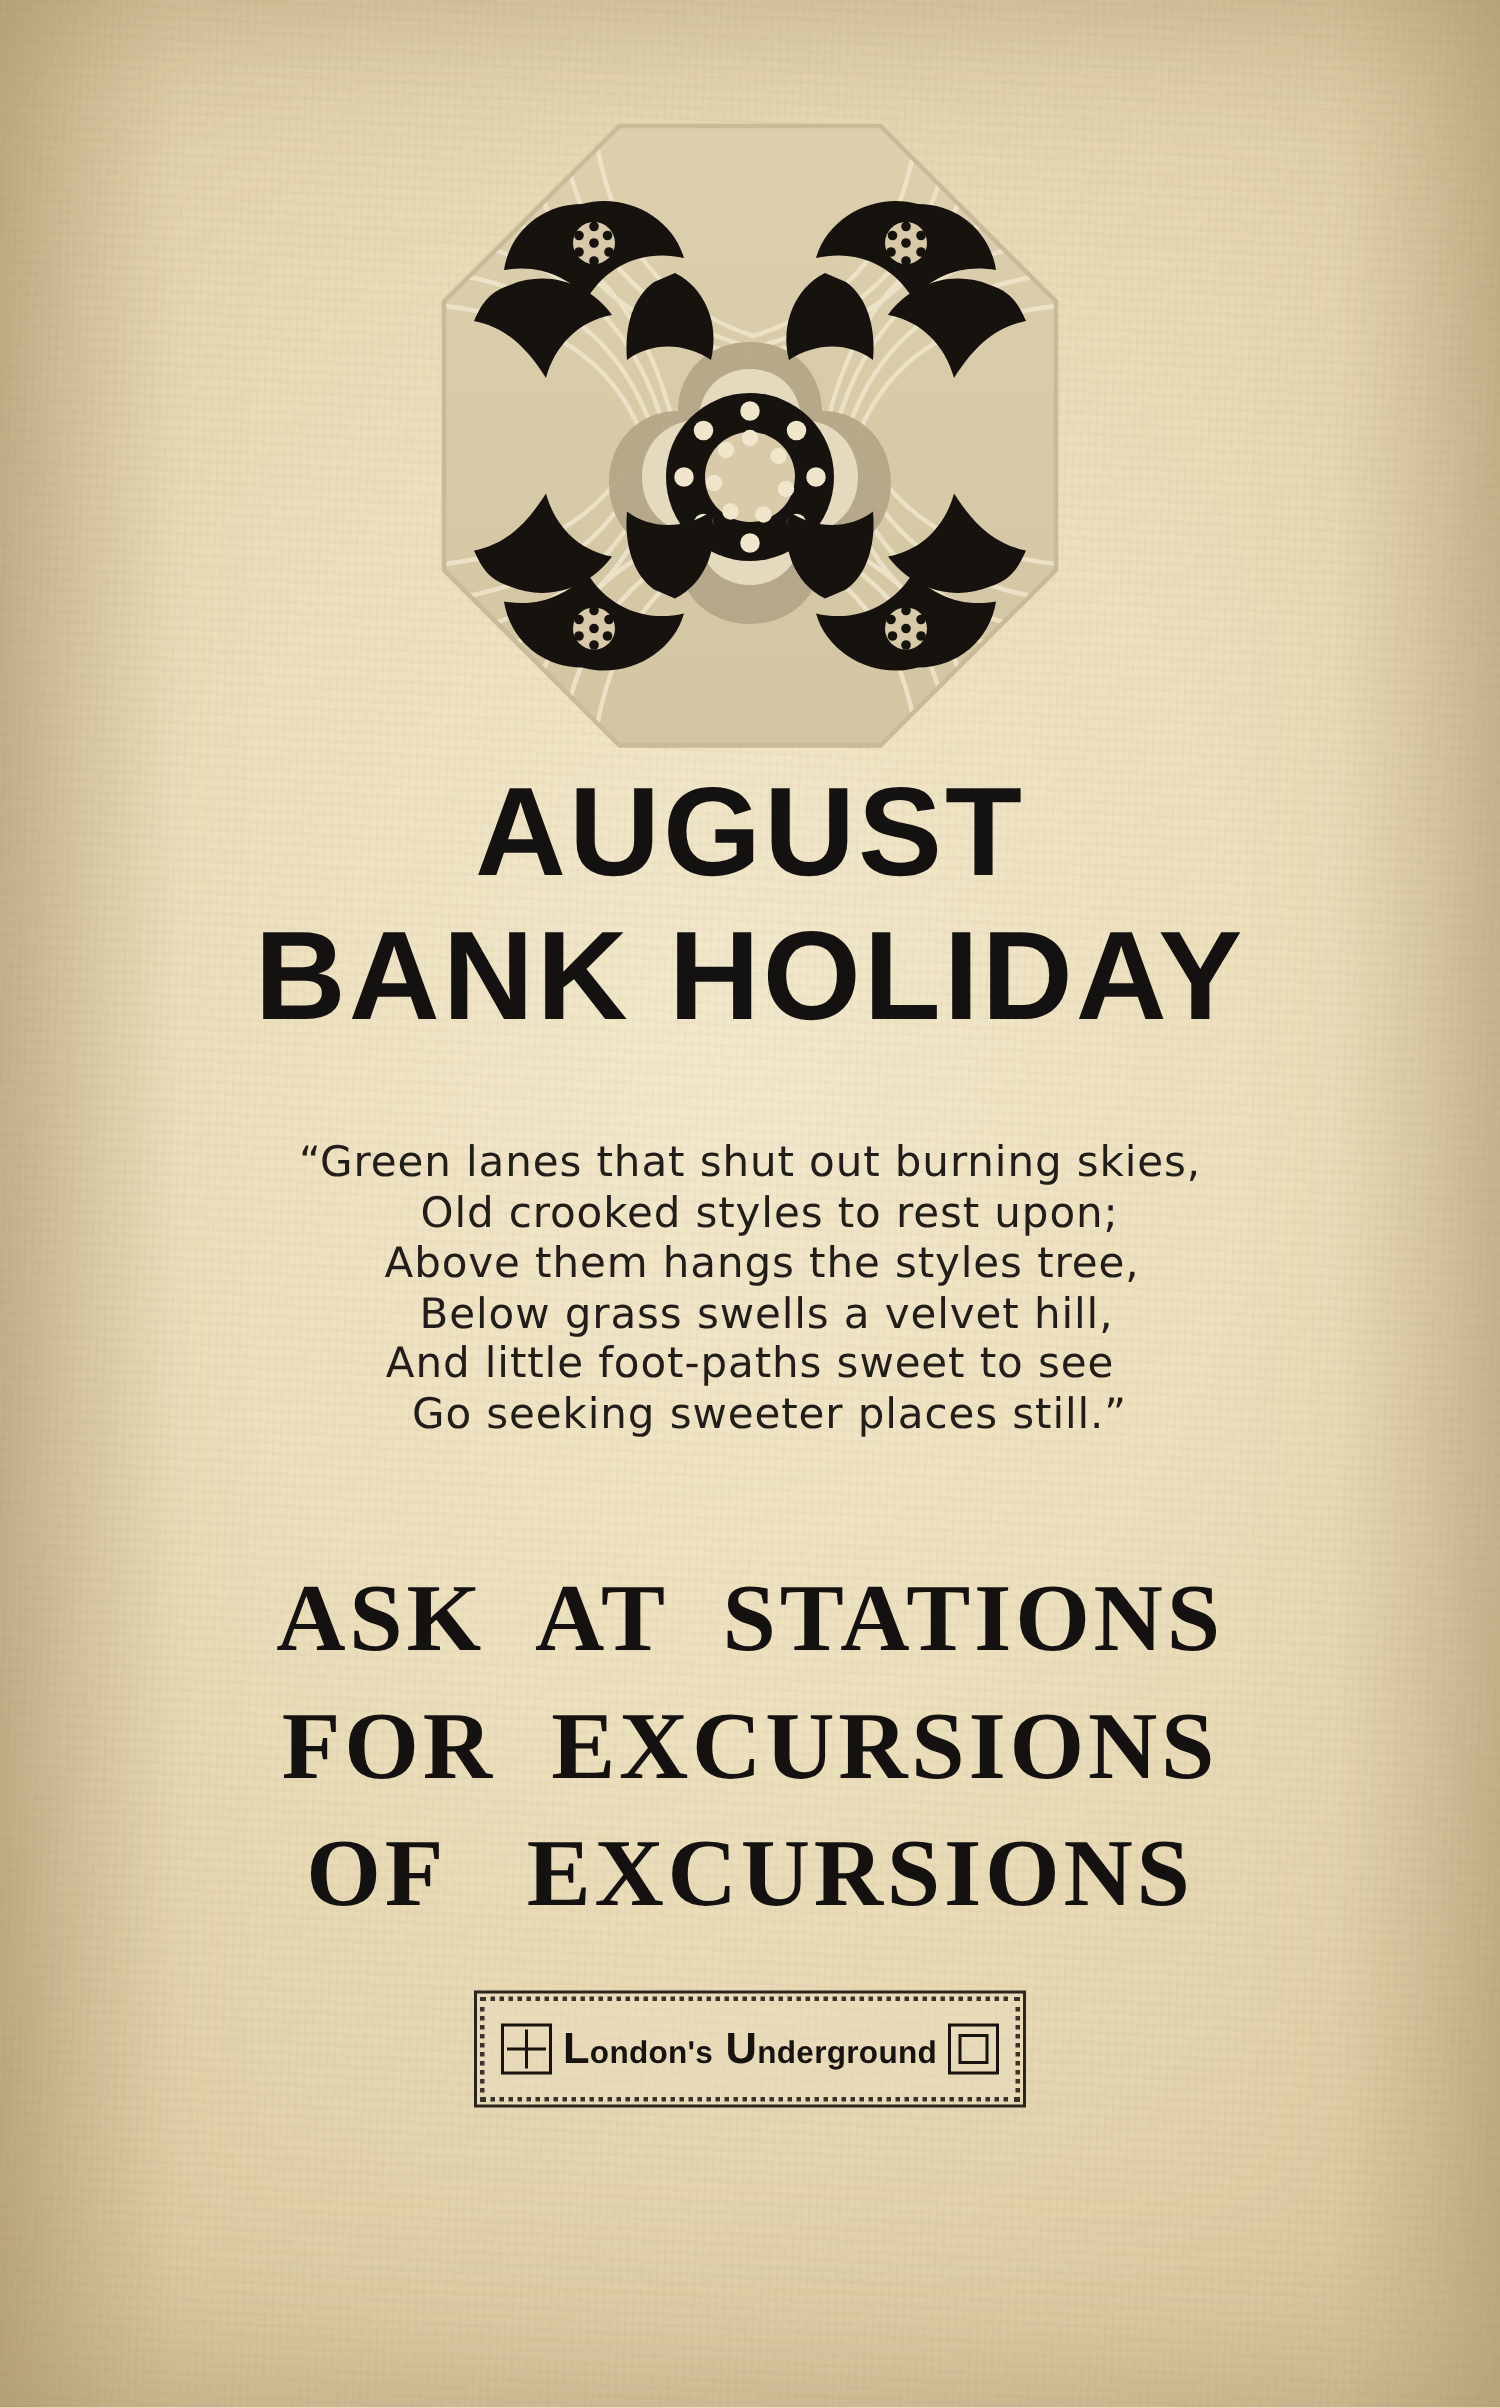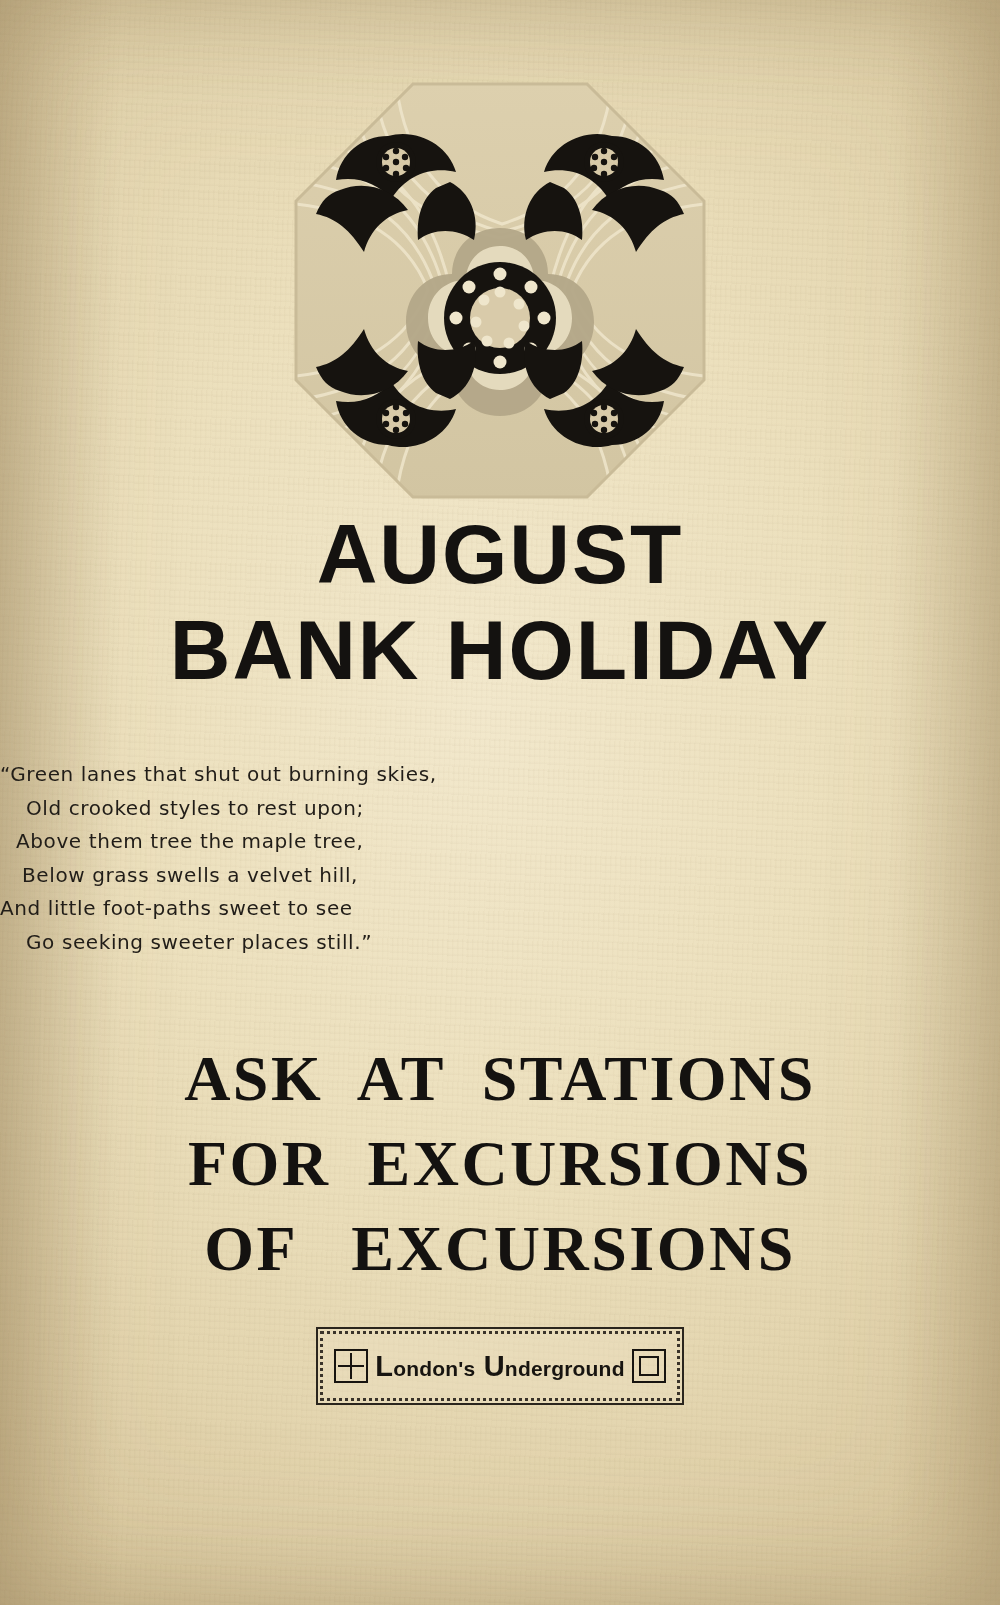--- a/index.html
+++ b/index.html
@@ -95,23 +95,23 @@
     margin-top: 10px;
     font-family: Liberation Sans, sans-serif;
   }
 
   
   .verse {
     position: absolute;
     top: 758px;
     left: 0;
     width: 1000px;
-    text-align: left;
+    text-align: center;
     color: #211d18;
-    font-size: 20px;
+    font-size: 28px;
     line-height: 33.5px;
     letter-spacing: 0.6px;
     font-family: "DejaVu Sans", sans-serif;
   }
   .verse .vline { display: block; white-space: pre; }
   .verse .indent1 { padding-left: 26px; }
   .verse .indent2 { padding-left: 16px; }
   .verse .indent3 { padding-left: 22px; }
 
   
@@ -366,21 +366,21 @@
     </div>
 
     <div class="headline">
       <div class="line1">AUGUST</div>
       <div class="line2">BANK HOLIDAY</div>
     </div>
 
     <div class="verse">
       <span class="vline">“Green lanes that shut out burning skies,</span>
       <span class="vline indent1">Old crooked styles to rest upon;</span>
-      <span class="vline indent2">Above them tree the maple tree,</span>
+      <span class="vline indent2">Above them hangs the styles tree,</span>
       <span class="vline indent3">Below grass swells a velvet hill,</span>
       <span class="vline">And little foot-paths sweet to see</span>
       <span class="vline indent1">Go seeking sweeter places still.”</span>
     </div>
 
     <div class="cta">
       <span class="cline">ASK  AT  STATIONS</span>
       <span class="cline">FOR  EXCURSIONS</span>
       <span class="cline">OF   EXCURSIONS</span>
     </div>

